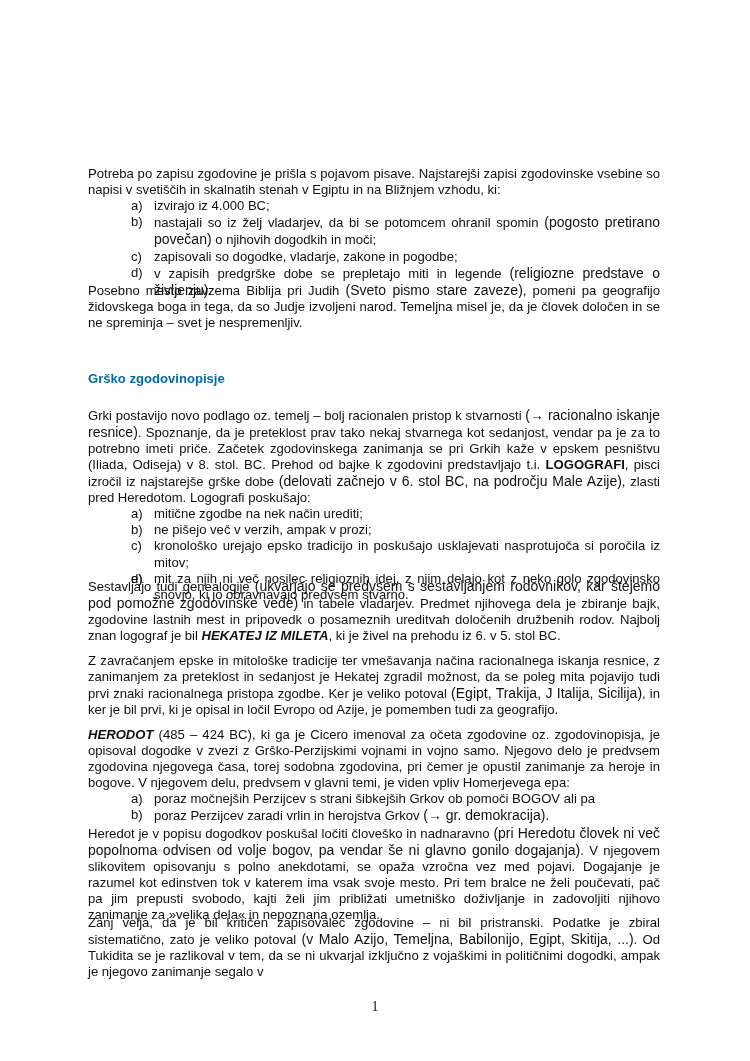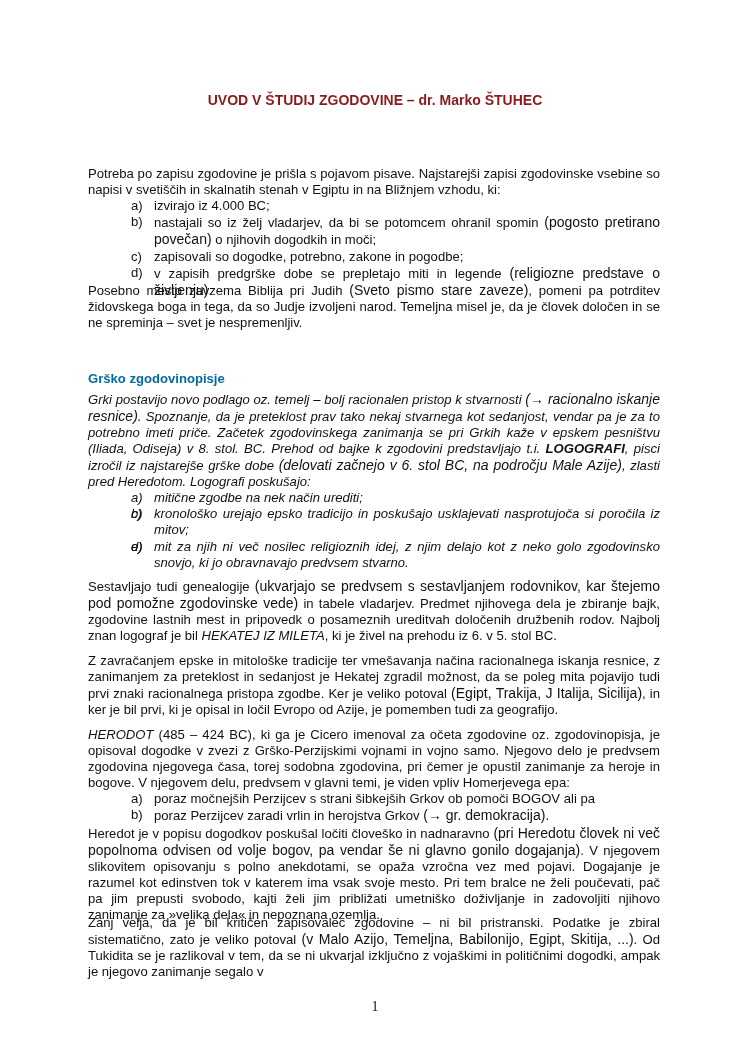--- a/index.html
+++ b/index.html
@@ -7,53 +7,52 @@
          font-family: "Liberation Sans", sans-serif; color: #111; }
   .title { position: absolute; left: 0; width: 750px; top: 92px; text-align: center;
            color: #8b1a1a; font-weight: bold; font-size: 14px; line-height: 17px; }
   p { margin: 0; font-size: 13.1px; line-height: 16px; text-align: justify; }
   .sm { font-size: 14px; }
   ol { list-style: none; margin: 0; padding: 0; }
   ol li { position: relative; padding-left: 66px; font-size: 13.1px; line-height: 16.2px; text-align: justify; }
   ol li .mk { position: absolute; left: 43px; top: 0; }
   .blk { position: absolute; left: 88px; width: 572px; }
   .h2 { color: #0369a1; font-weight: bold; font-size: 13.1px; }
-  .bi { font-weight: normal; font-style: italic; }
+  .bi { font-weight: bold; font-style: italic; }
   .b { font-weight: bold; }
   .pgnum { position: absolute; top: 999px; left: 0; width: 750px; text-align: center;
            font-family: "Liberation Serif", serif; font-size: 14px; }
 </style>
 </head>
 <body>
 
 <div class="title">
-  <div>UVOD V ŠTUDIJ ZGODOVINE – dr. Marko ŠTUHEC</div>
 </div>
 
 <div class="blk" style="top:166px;">
   <p>Potreba po zapisu zgodovine je prišla s pojavom pisave. Najstarejši zapisi zgodovinske vsebine so napisi v svetiščih in skalnatih stenah v Egiptu in na Bližnjem vzhodu, ki:</p>
   <ol>
     <li><span class="mk">a)</span><span>izvirajo iz 4.000 BC;</span></li>
     <li><span class="mk">b)</span><span>nastajali so iz želj vladarjev, da bi se potomcem ohranil spomin </span><span class="sm">(pogosto pretirano povečan)</span><span> o njihovih dogodkih in moči;</span></li>
-    <li><span class="mk">c)</span><span>zapisovali so dogodke, potrebno, zakone in pogodbe;</span></li>
+    <li><span class="mk">c)</span><span>zapisovali so dogodke, vladarje, zakone in pogodbe;</span></li>
     <li><span class="mk">d)</span><span>v zapisih predgrške dobe se prepletajo miti in legende </span><span class="sm">(religiozne predstave o življenju)</span><span>.</span></li>
   </ol>
 </div>
 
 <div class="blk" style="top:282px;">
-  <p><span>Posebno mesto zavzema Biblija pri Judih </span><span class="sm">(Sveto pismo stare zaveze)</span><span>, pomeni pa potrditev židovskega boga in tega, da so Judje izvoljeni narod. Temeljna misel je, da je človek določen in se ne spreminja – svet je nespremenljiv.</span></p>
+  <p><span>Posebno mesto zavzema Biblija pri Judih </span><span class="sm">(Sveto pismo stare zaveze)</span><span>, pomeni pa geografijo židovskega boga in tega, da so Judje izvoljeni narod. Temeljna misel je, da je človek določen in se ne spreminja – svet je nespremenljiv.</span></p>
 </div>
 
 <div class="blk h2" style="top:371px;">Grško zgodovinopisje</div>
 
-<div class="blk" style="top:391px;font-style:italic;">
+<div class="blk" style="top:407px;">
   <p><span>Grki postavijo novo podlago oz. temelj – bolj racionalen pristop k stvarnosti </span><span class="sm">(→ racionalno iskanje resnice)</span><span>. Spoznanje, da je preteklost prav tako nekaj stvarnega kot sedanjost, vendar pa je za to potrebno imeti priče. Začetek zgodovinskega zanimanja se pri Grkih kaže v epskem pesništvu (Iliada, Odiseja) v 8. stol. BC. Prehod od bajke k zgodovini predstavljajo t.i. </span><span class="b">LOGOGRAFI</span><span>, pisci izročil iz najstarejše grške dobe </span><span class="sm">(delovati začnejo v 6. stol BC, na področju Male Azije)</span><span>, zlasti pred Heredotom. Logografi poskušajo:</span></p>
   <ol>
     <li><span class="mk">a)</span><span>mitične zgodbe na nek način urediti;</span></li>
-    <li><span class="mk">b)</span></li>
+    <li><span class="mk">b)</span><span>ne pišejo več v verzih, ampak v prozi;</span></li>
     <li><span class="mk">c)</span><span>kronološko urejajo epsko tradicijo in poskušajo usklajevati nasprotujoča si poročila iz mitov;</span></li>
     <li><span class="mk">d)</span></li>
     <li><span class="mk">e)</span><span>mit za njih ni več nosilec religioznih idej, z njim delajo kot z neko golo zgodovinsko snovjo, ki jo obravnavajo predvsem stvarno.</span></li>
   </ol>
 </div>
 
 <div class="blk" style="top:578px;">
   <p><span>Sestavljajo tudi genealogije </span><span class="sm">(ukvarjajo se predvsem s sestavljanjem rodovnikov, kar štejemo pod pomožne zgodovinske vede)</span><span> in tabele vladarjev. Predmet njihovega dela je zbiranje bajk, zgodovine lastnih mest in pripovedk o posameznih ureditvah določenih družbenih rodov. Najbolj znan logograf je bil </span><span class="bi">HEKATEJ IZ MILETA</span><span>, ki je živel na prehodu iz 6. v  5. stol BC.</span></p>
 </div>
 

